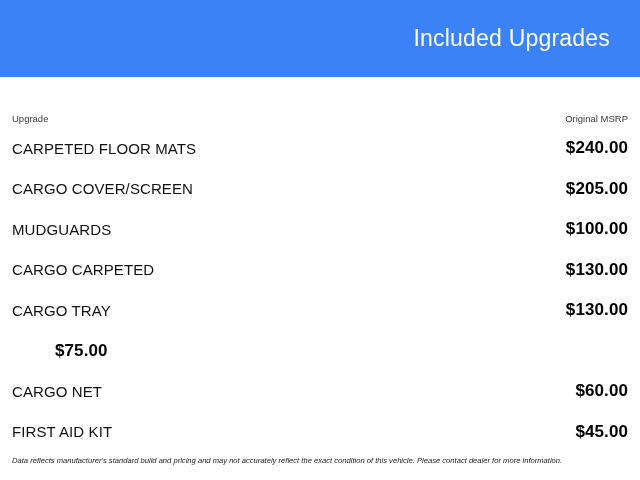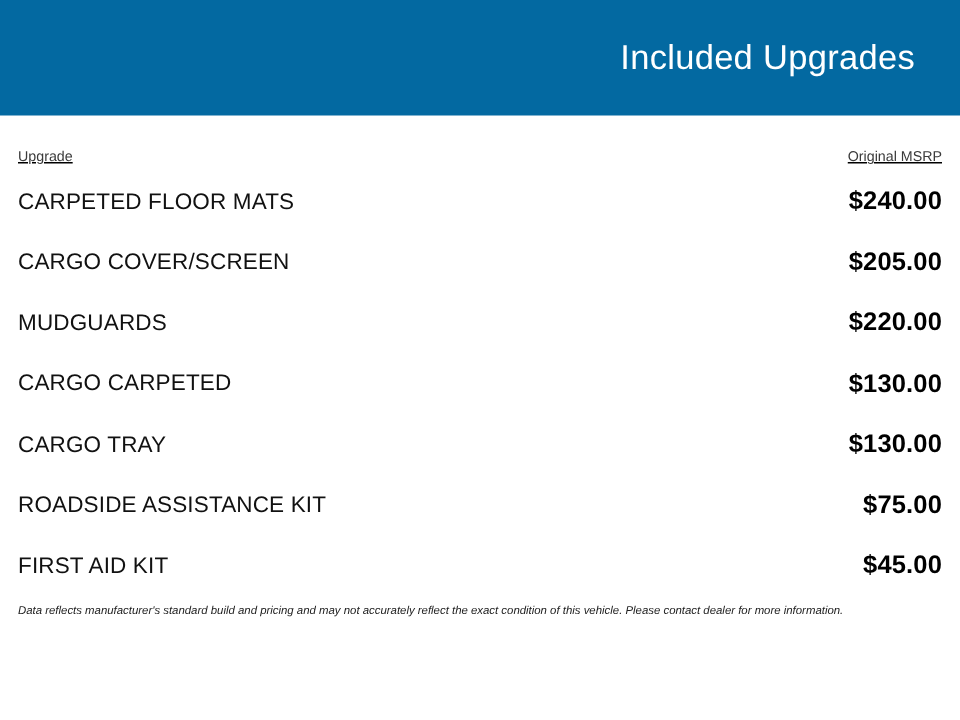--- a/index.html
+++ b/index.html
@@ -14,21 +14,21 @@
     overflow: hidden;
   }
   .page {
     width: 640px;
     height: 480px;
     position: relative;
     background: #ffffff;
     box-sizing: border-box;
   }
   .header {
-    background: #0369a1;
+    background: #3b82f6;
     height: 77px;
     width: 100%;
     display: flex;
     align-items: center;
     justify-content: flex-end;
     box-sizing: border-box;
     padding-right: 30px;
   }
   .header-title {
     color: #ffffff;
@@ -38,23 +38,22 @@
     line-height: 1;
   }
   .content {
     padding: 0 12px;
     box-sizing: border-box;
   }
   .col-head {
     display: flex;
     justify-content: space-between;
     align-items: center;
-    padding-top: 22px;
+    padding-top: 36px;
     padding-bottom: 4px;
-    text-decoration: underline;
   }
   .col-head span {
     font-size: 9.5px;
     color: #3a3a3a;
     font-weight: 400;
   }
   .col-head .right {
     text-align: right;
   }
   .row {
@@ -104,33 +103,36 @@
     <div class="row">
       <div class="name">CARPETED FLOOR MATS</div>
       <div class="price">$240.00</div>
     </div>
     <div class="row">
       <div class="name">CARGO COVER/SCREEN</div>
       <div class="price">$205.00</div>
     </div>
     <div class="row">
       <div class="name">MUDGUARDS</div>
-      <div class="price">$220.00</div>
+      <div class="price">$100.00</div>
     </div>
     <div class="row">
       <div class="name">CARGO CARPETED</div>
       <div class="price">$130.00</div>
     </div>
     <div class="row">
       <div class="name">CARGO TRAY</div>
       <div class="price">$130.00</div>
     </div>
     <div class="row">
-      <div class="name">ROADSIDE ASSISTANCE KIT</div>
       <div class="price">$75.00</div>
+    </div>
+    <div class="row">
+      <div class="name">CARGO NET</div>
+      <div class="price">$60.00</div>
     </div>
     <div class="row">
       <div class="name">FIRST AID KIT</div>
       <div class="price">$45.00</div>
     </div>
 
     <div class="disclaimer">Data reflects manufacturer's standard build and pricing and may not accurately reflect the exact condition of this vehicle. Please contact dealer for more information.</div>
 
   </div>
 </div>

